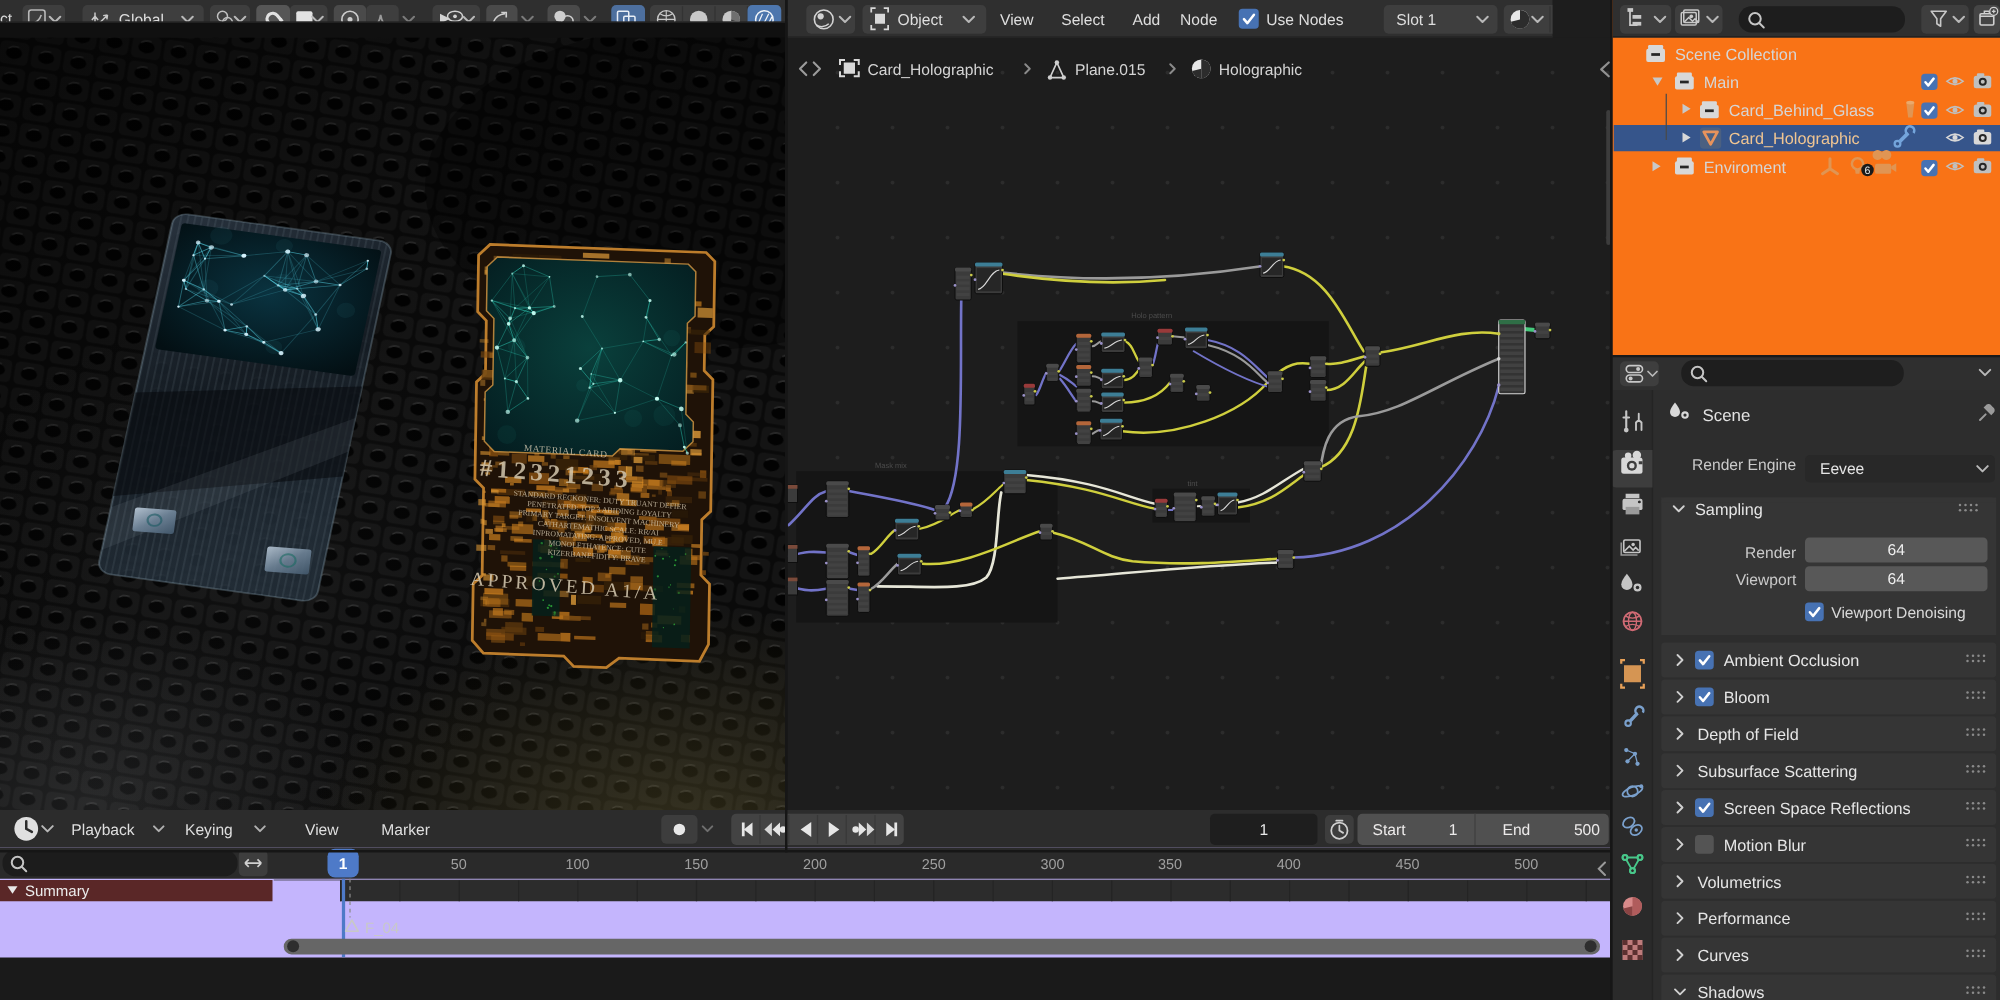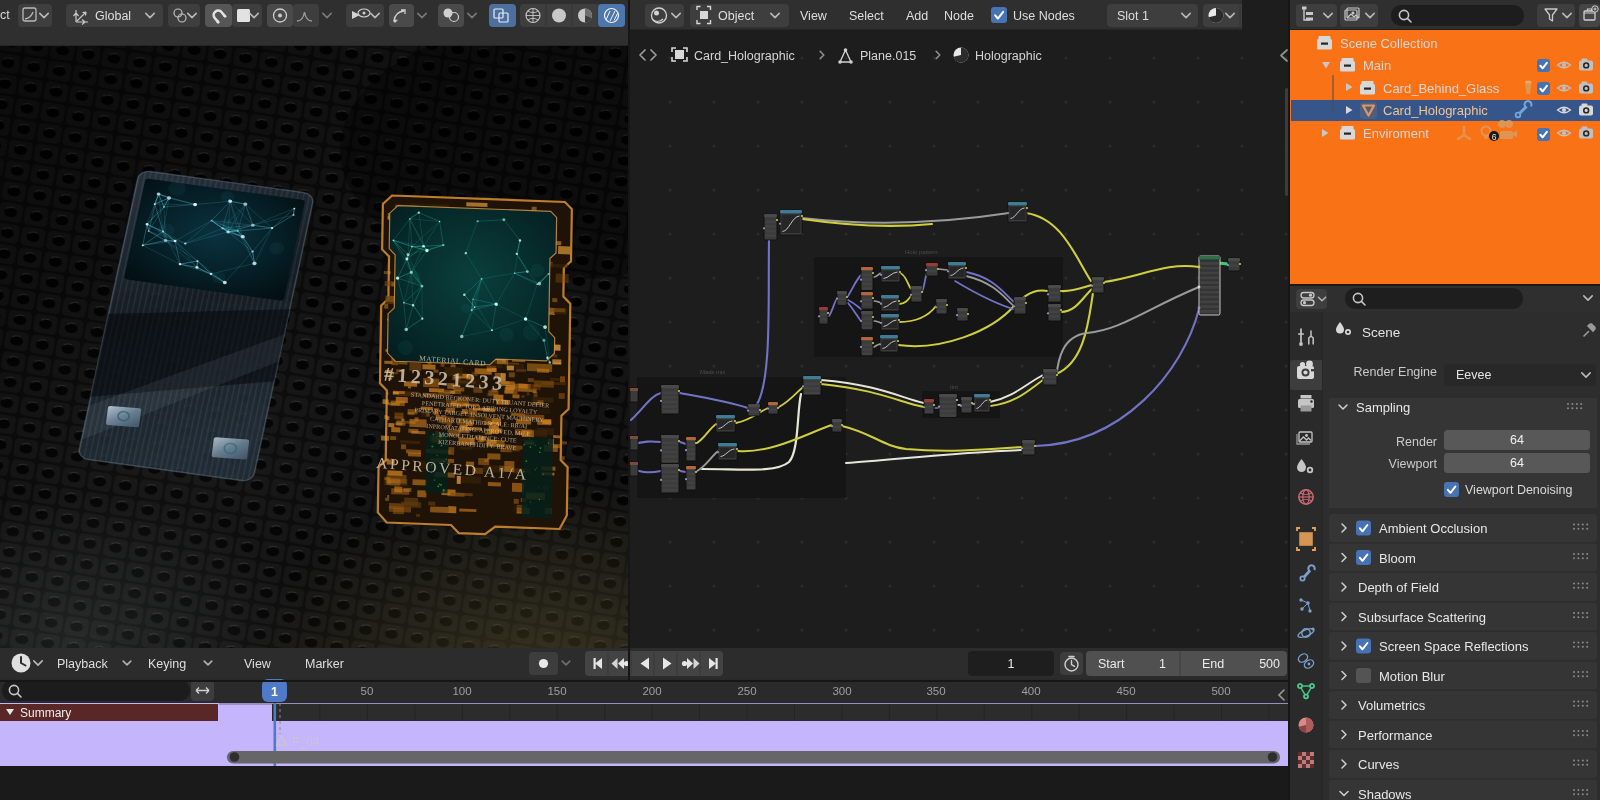--- a/index.html
+++ b/index.html
@@ -745,21 +745,21 @@
             <text x="105" y="213.6" font-size="6.2" text-anchor="middle" opacity="0.78">PENETRATED: TOP 3 ABIDING LOYALTY</text>
             <text x="105" y="221.2" font-size="6.2" text-anchor="middle" opacity="0.78">PRIMARY TARGET: INSOLVENT MACHINERY</text>
             <text x="105" y="228.79999999999998" font-size="6.2" text-anchor="middle" opacity="0.78">CATHARTEMATHIC SCALE: RR/AI</text>
             <text x="105" y="236.39999999999998" font-size="6.2" text-anchor="middle" opacity="0.78">INPROMATATING: APPROVED, MU.E</text>
             <text x="105" y="243.99999999999997" font-size="6.2" text-anchor="middle" opacity="0.78">MONOLETHATENCE: CUTE</text>
             <text x="105" y="251.59999999999997" font-size="6.2" text-anchor="middle" opacity="0.78">KIZERBANEFIDITY: BRAVE</text>
             <text x="6" y="281" font-size="15.5" letter-spacing="2.5" opacity="0.85">APPROVED A1/A</text>
           </g>
         </g>
       </svg>
-      <div class="hdr" style="left:0;top:0;width:630px;height:46px;border-bottom:1px solid #252525">
+      <div class="hdr" style="left:0;top:0;width:630px;height:18px;border-bottom:1px solid #252525">
         <div class="txt" style="left:0;top:9px;color:#d8d8d8">ct</div>
         <svg class="abs" style="left:0;top:0" width="630" height="30">
           <rect x="18" y="4" width="34" height="23" rx="4" fill="#3e3e3e"></rect>
           <rect x="23" y="8" width="13" height="13" rx="2" fill="none" stroke="#b8b8b8" stroke-width="1.3"></rect>
           <path d="M25 19 q6 -1 8 -7" stroke="#b8b8b8" stroke-width="1.3" fill="none"></path>
           <path d="M39.8 13.4 L44 17.6 L48.2 13.4" stroke="#b8b8b8" stroke-width="1.6" fill="none" stroke-linecap="round" stroke-linejoin="round"></path>
           <rect x="66" y="4" width="97" height="23" rx="4" fill="#3e3e3e"></rect>
           <path d="M76 22 L76 10 M76 22 L88 22 M76 13 l-2.5 3 M76 13 l2.5 3 M85 22 l-3 -2.5 M85 22 l-3 2.5 M77 21 L86 12 M86 12 l-3.5 0.5 M86 12 l-0.5 3.5" stroke="#c8c8c8" stroke-width="1.2" fill="none"></path>
           <text x="95" y="20" font-size="12.5" fill="#dedede" font-family="Liberation Sans">Global</text>
           <path d="M145.8 13.4 L150 17.6 L154.2 13.4" stroke="#b8b8b8" stroke-width="1.6" fill="none" stroke-linecap="round" stroke-linejoin="round"></path>

